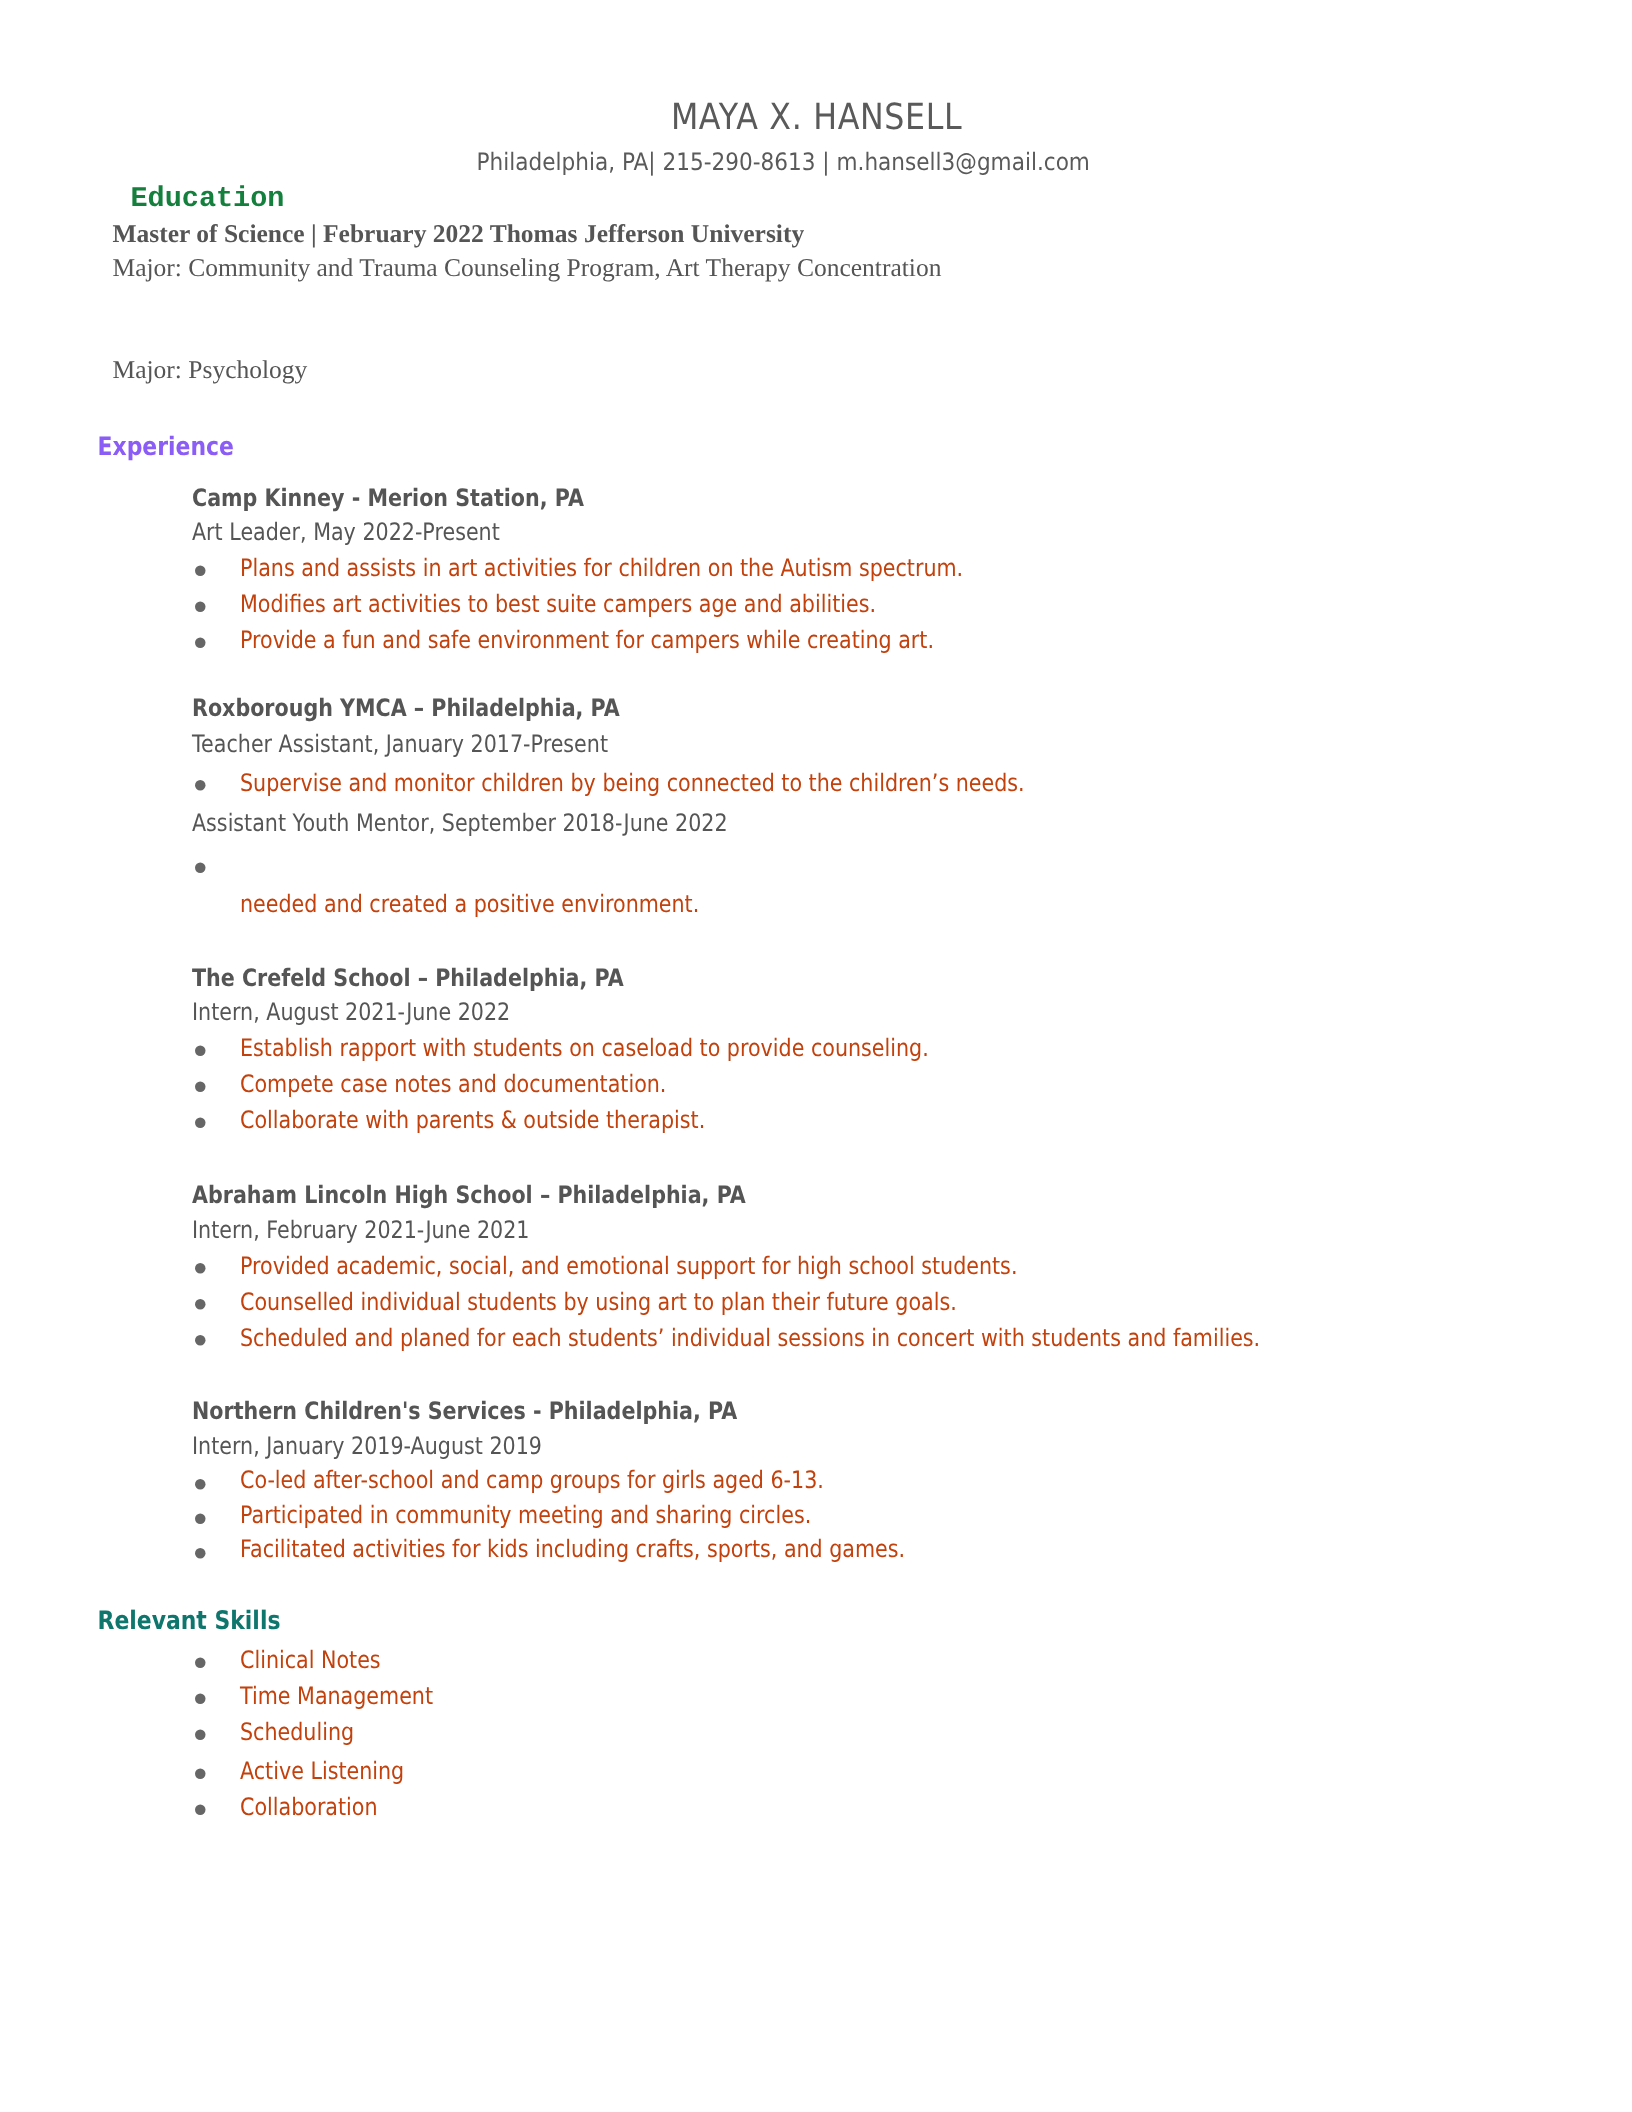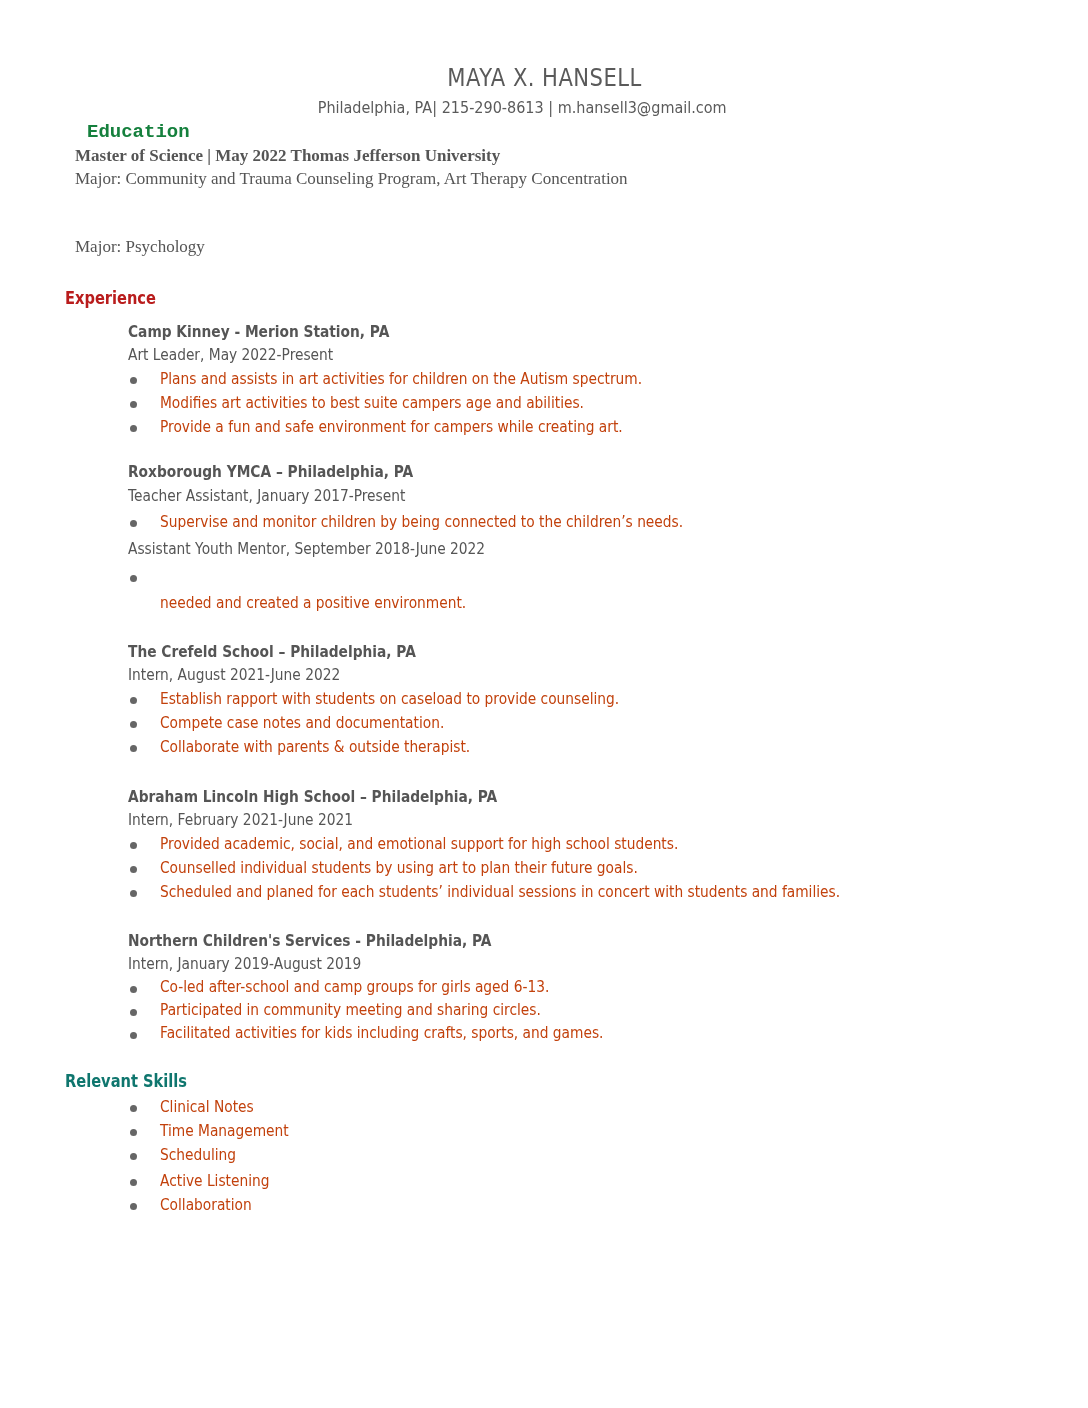--- a/index.html
+++ b/index.html
@@ -8,38 +8,38 @@
   .name { position: absolute; top: 64px; left: 0; width: 1088px; text-align: center;
           font-family: "DejaVu Sans", sans-serif; font-size: 24px; letter-spacing: 0.5px; color: #5a5a5a; padding-left: 0; }
   .name span { display:inline-block; transform: scaleX(0.88); margin-left: 0; }
   .contact { position: absolute; top: 98px; left: 0; width: 1044px; text-align: center;
           font-family: "DejaVu Sans", sans-serif; font-size: 16px; color: #5a5a5a; }
   .contact span { display:inline-block; transform: scaleX(0.9); }
   .abs { position: absolute; white-space: nowrap; }
   .edu-h { left: 75px; top: 121px; font-family: Liberation Mono, monospace; font-weight: bold; font-size: 19px; color: #15803d; margin-left: 12px; }
   .edu-deg { font-family: "Liberation Serif", serif; font-weight: bold; font-size: 17px; color: #555; left: 75px; }
   .edu-maj { font-family: "Liberation Serif", serif; font-size: 17px; color: #555; left: 75px; }
-  .sec-h { font-family: "DejaVu Sans", sans-serif; font-weight: bold; font-size: 17px; color: #b91c1c; left: 65px; }
+  .sec-h { font-family: "DejaVu Sans", sans-serif; font-weight: bold; font-size: 17px; color: #8b5cf6; left: 65px; }
   .sec-h span, .org span, .role span, .bul span { display:inline-block; transform-origin: left center; transform: scaleX(0.86); }
   .sec-h.gray { color: #0f766e; }
   .org { font-family: "DejaVu Sans", sans-serif; font-weight: bold; font-size: 16px; color: #555; left: 128px; }
   .role { font-family: "DejaVu Sans", sans-serif; font-size: 16px; color: #555; left: 128px; text-align: right; }
   .bul { font-family: "DejaVu Sans", sans-serif; font-size: 16px; color: #c2410c; left: 160px; }
   .dot { position: absolute; width: 7px; height: 7px; border-radius: 50%; background: #666; left: 130px; }
 </style>
 </head>
 <body>
 
 <div class="page">
 
   <div class="name"><span>MAYA X. HANSELL</span></div>
   <div class="contact"><span>Philadelphia, PA| 215-290-8613 | m.hansell3@gmail.com</span></div>
 
   <div class="abs edu-h">Education</div>
-  <div class="abs edu-deg" style="top:146px">Master of Science | May 2022 Thomas Jefferson University</div>
+  <div class="abs edu-deg" style="top:146px">Master of Science | February 2022 Thomas Jefferson University</div>
   <div class="abs edu-maj" style="top:169px">Major: Community and Trauma Counseling Program, Art Therapy Concentration</div>
   <div class="abs edu-maj" style="top:237px">Major: Psychology</div>
 
   <div class="abs sec-h" style="top:288px"><span>Experience</span></div>
 
   <div class="abs org" style="top:322px"><span>Camp Kinney - Merion Station, PA</span></div>
   <div class="abs role" style="top:345px"><span>Art Leader, May 2022-Present</span></div>
   <div class="dot" style="top:377px"></div>
   <div class="abs bul" style="top:369px"><span>Plans and assists in art activities for children on the Autism spectrum.</span></div>
   <div class="dot" style="top:401px"></div>

